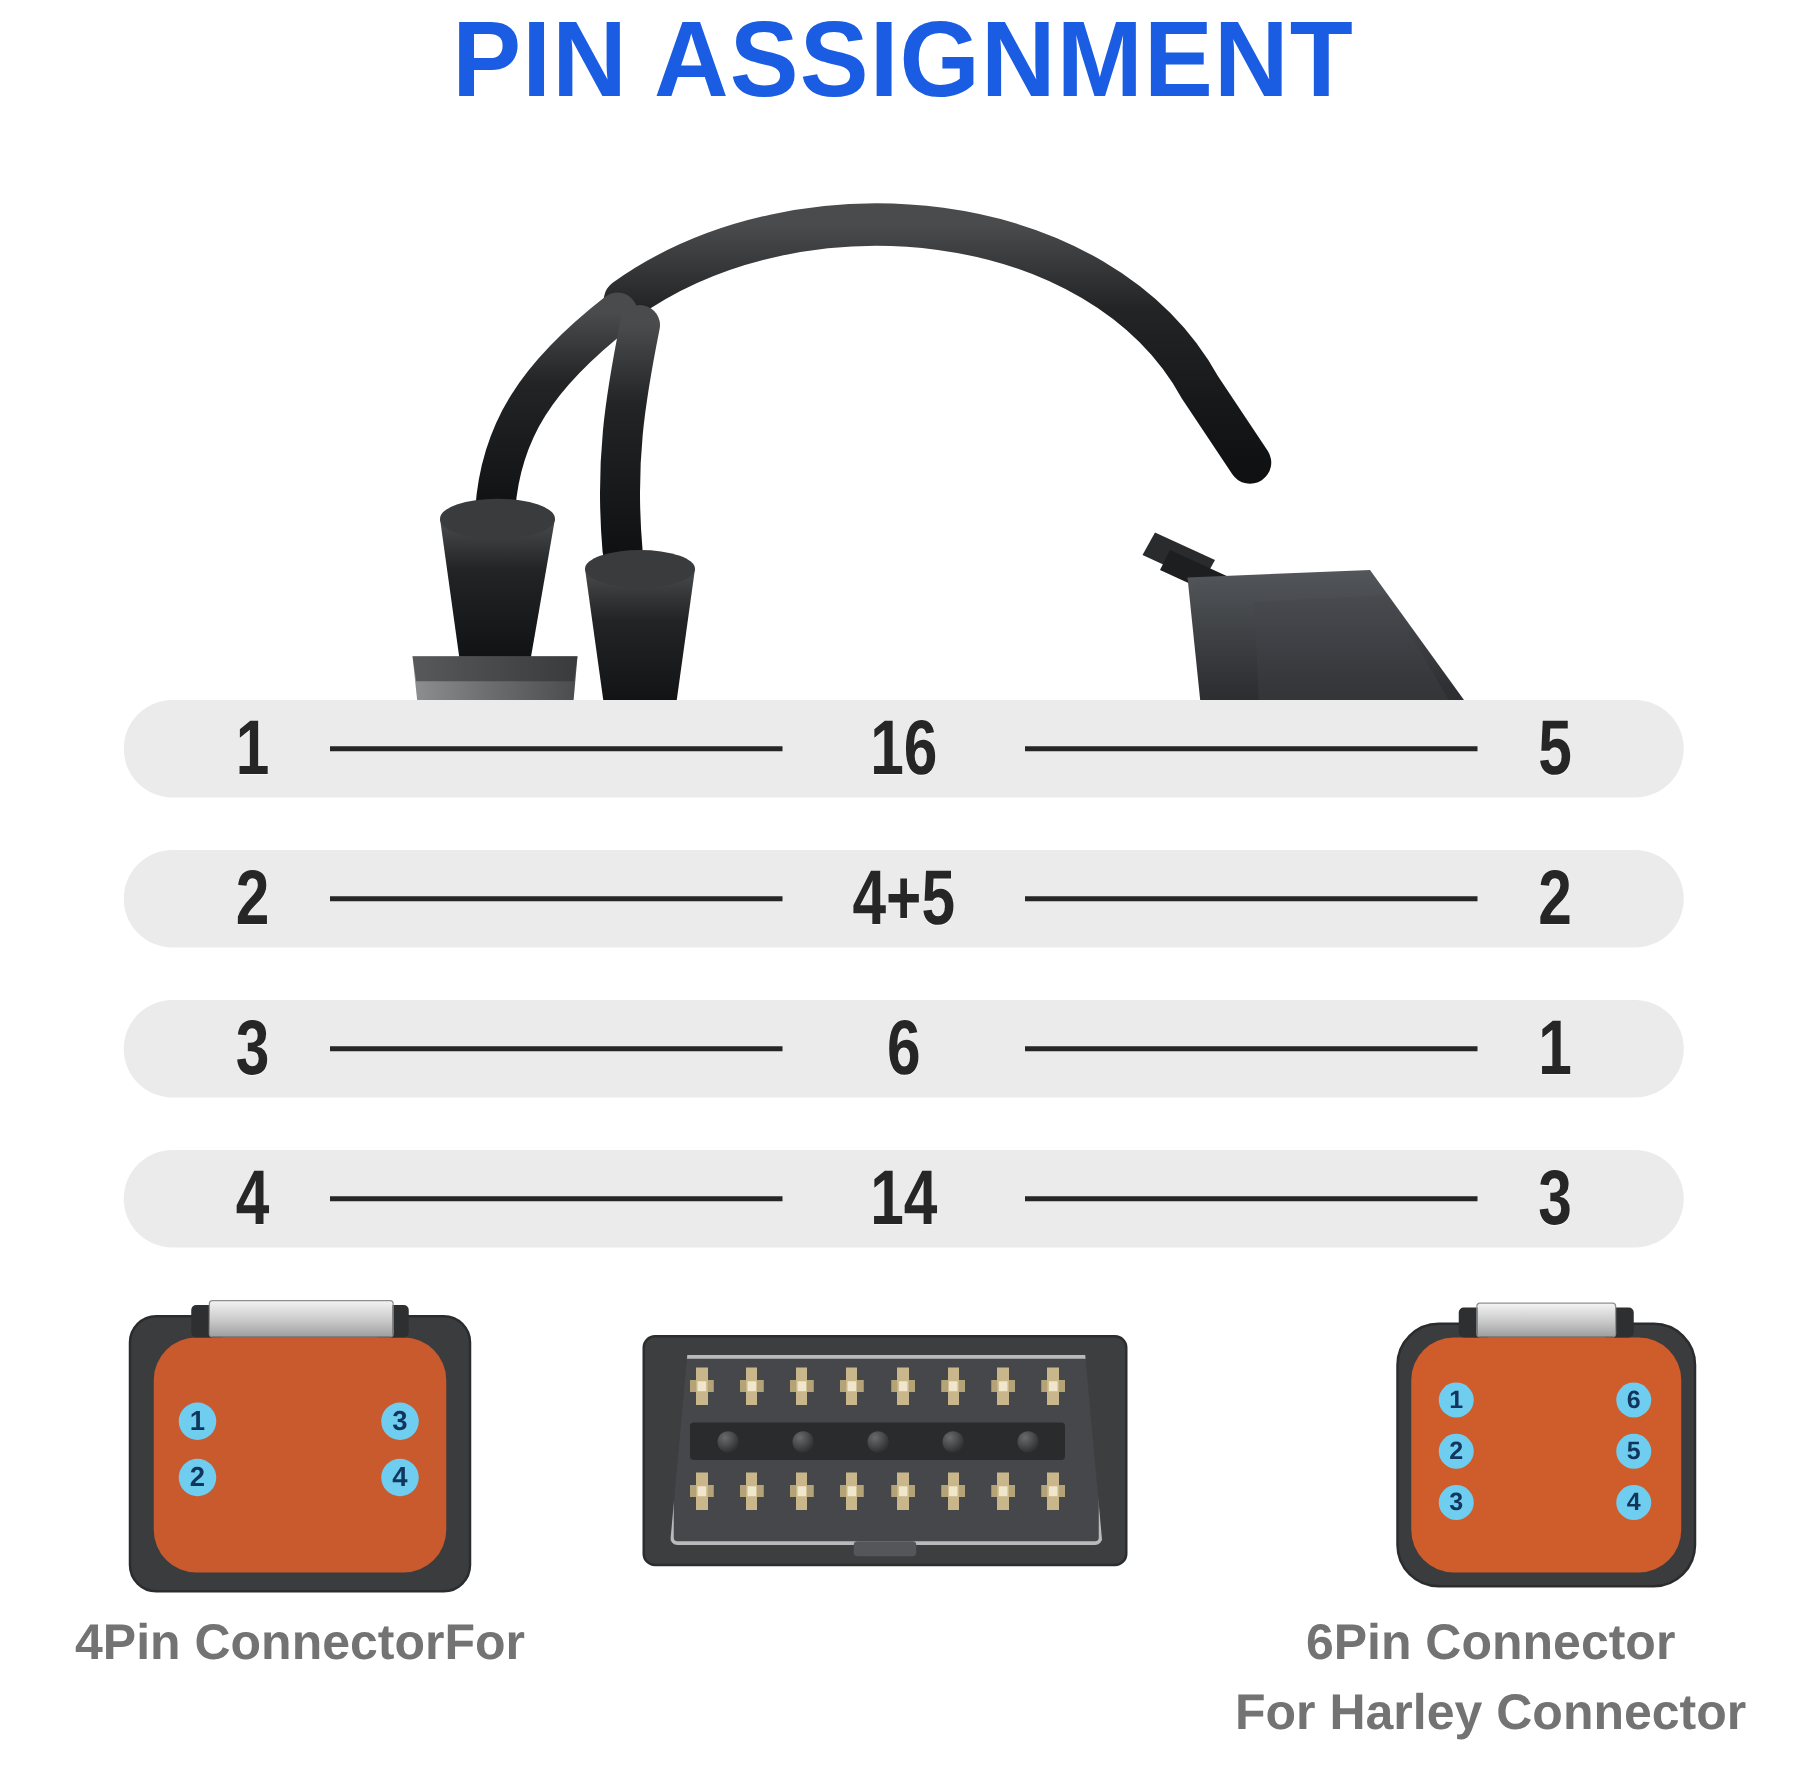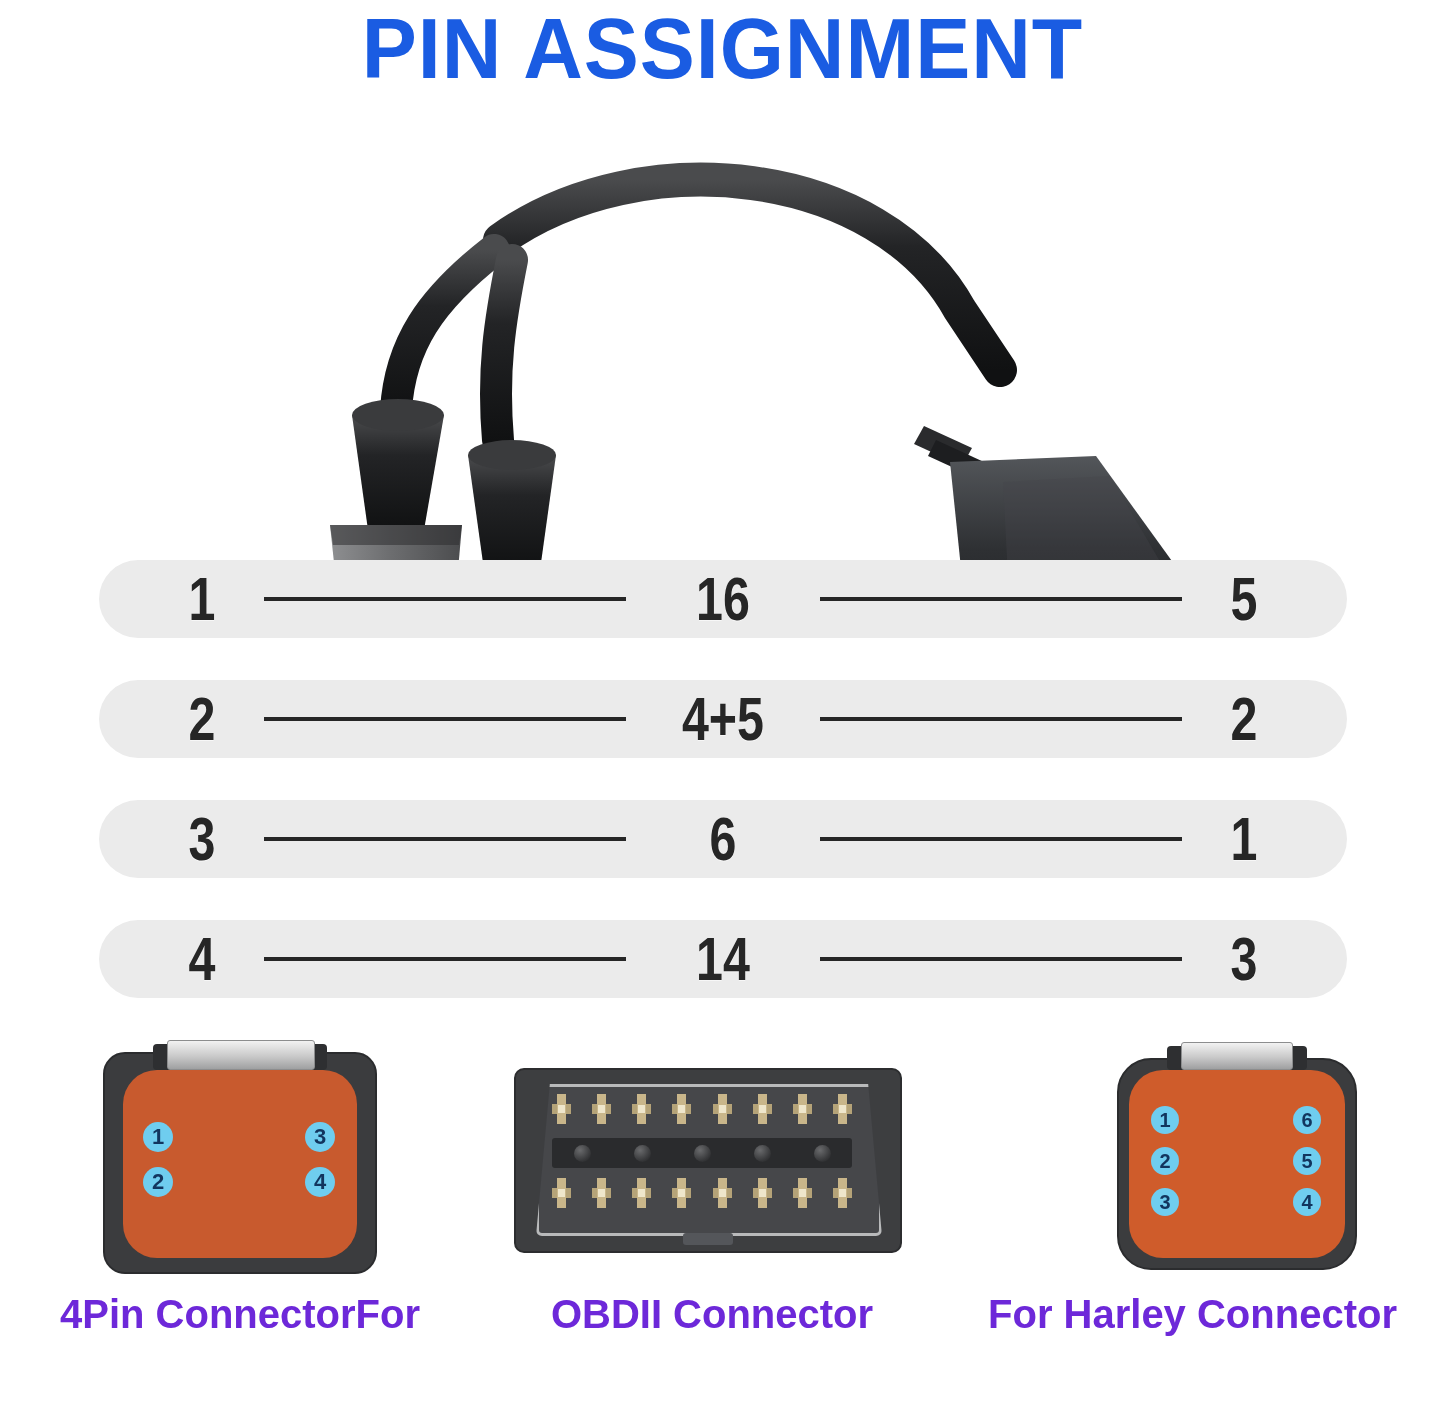--- a/index.html
+++ b/index.html
@@ -160,21 +160,21 @@
     position: absolute; left: 50%; transform: translateX(-50%);
     bottom: 6px; width: 50px; height: 12px;
     background: #54565a; border-radius: 3px;
   }
 
   
   #caps { position: absolute; left: 0; top: 1286px; width: 1445px; }
   .cap {
     position: absolute;
     text-align: center;
-    color: #6d28d9;
+    color: #737373;
     font-family: "Liberation Sans", sans-serif;
     font-weight: 700;
     font-size: 40px;
     line-height: 56px;
   }
   #cap-4pin { left: 0px;   width: 480px; }
   #cap-obd  { left: 482px; width: 460px; }
   #cap-6pin { left: 940px; width: 505px; }
 </style>
 </head>
@@ -402,20 +402,20 @@
       <div class="pin-badge" style="left:198px; top:150px; width:28px; height:28px; font-size:20px;">4</div>
     </div>
 
   </div>
 
   <div id="caps">
     <div id="cap-4pin" class="cap">
       <div>4Pin ConnectorFor</div>
     </div>
     <div id="cap-obd" class="cap">
-      <div>OBDII Connector</div>
     </div>
     <div id="cap-6pin" class="cap">
+      <div>6Pin Connector</div>
       <div>For Harley Connector</div>
     </div>
   </div>
 
 </div>
 
 </body></html>

